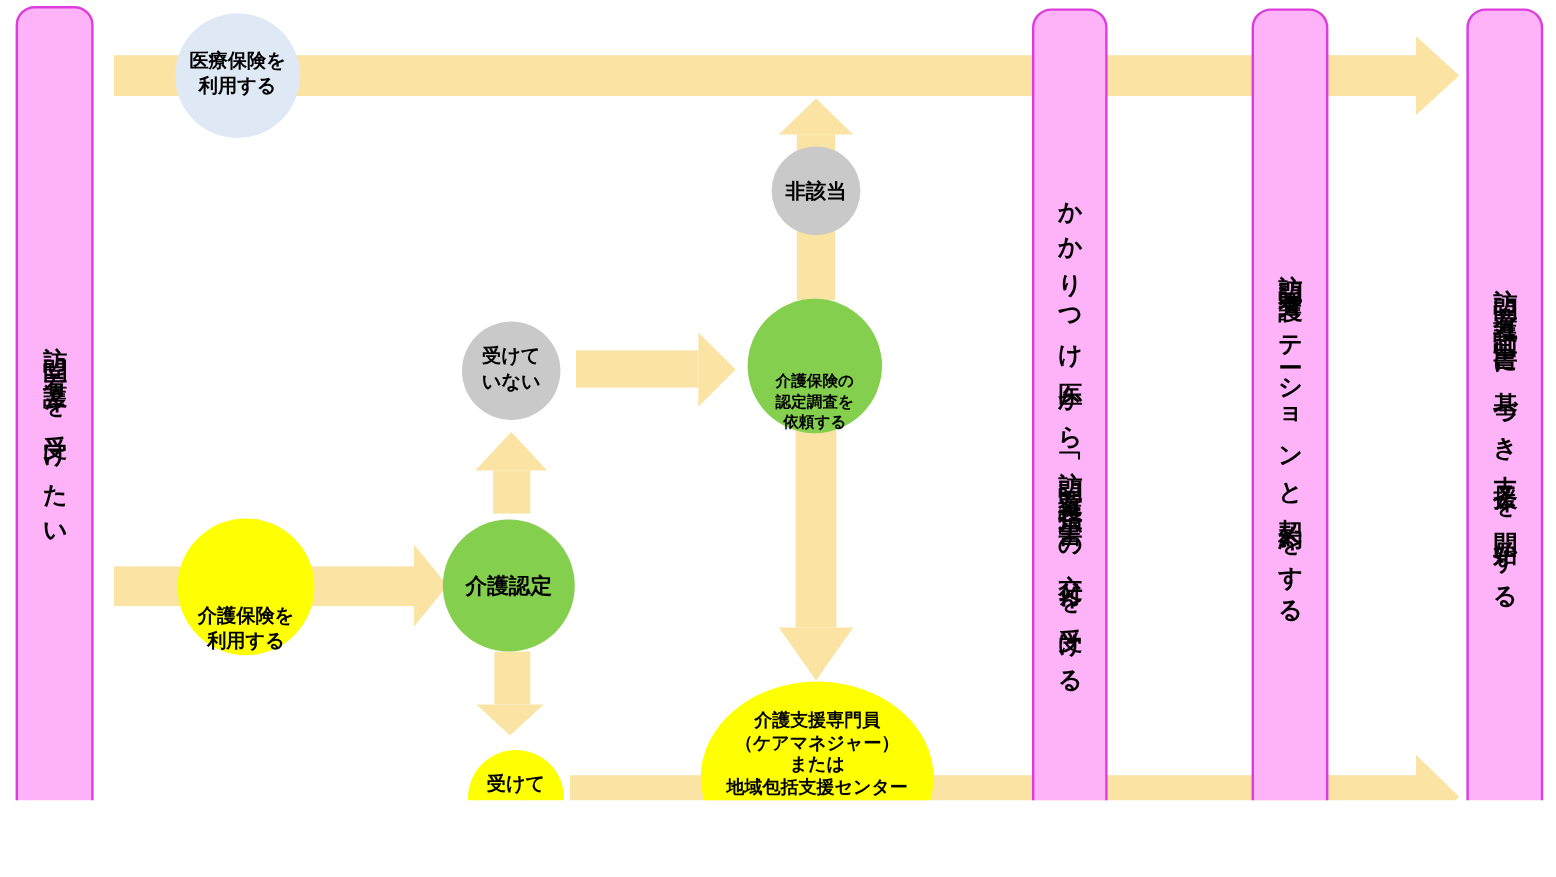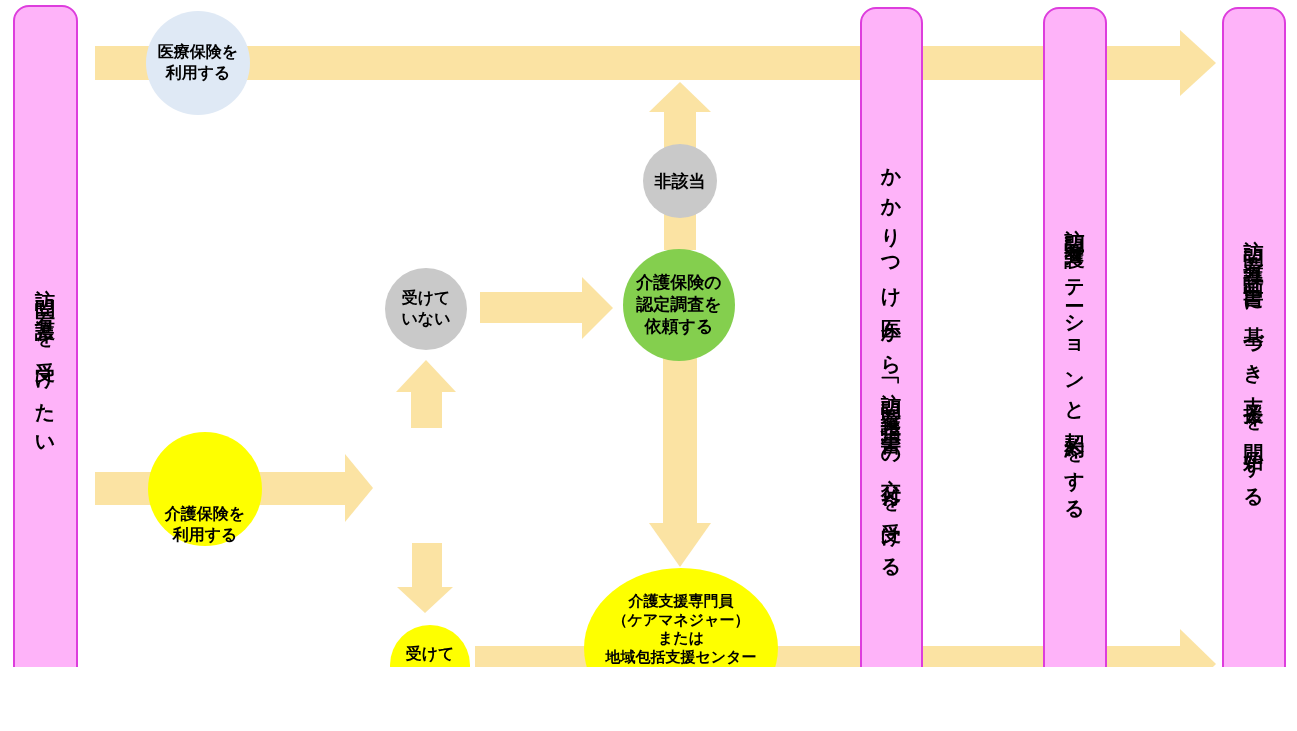--- a/index.html
+++ b/index.html
@@ -70,33 +70,36 @@
   <div class="node blue" style="left:146px; top:11px; width:104px; height:104px; font-size:16px; line-height:1.3;">
     <span class="lbl">医療保険を
 利用する</span>
   </div>
 
   <div class="node yellow" style="left:148px; top:432px; width:114px; height:114px; font-size:16px; line-height:1.3;align-items:flex-end;">
     <span class="lbl">介護保険を
 利用する</span>
   </div>
 
+  <div class="node green" style="left:369px; top:433px; width:110px; height:110px; font-size:18px;">
+    <span class="lbl">介護認定</span>
+  </div>
 
   <div class="node gray" style="left:385px; top:268px; width:82px; height:82px; font-size:16px; line-height:1.3;">
     <span class="lbl">受けて
 いない</span>
   </div>
 
-  <div class="node green" style="left:623px; top:249px; width:112px; height:112px; font-size:17px; line-height:1.3;">
+  <div class="node green" style="left:623px; top:249px; width:112px; height:112px; font-size:13px; line-height:1.3;align-items:flex-end;">
     <span class="lbl">介護保険の
 認定調査を
 依頼する</span>
   </div>
 
-  <div class="node gray" style="left:643px; top:144px; width:74px; height:74px; font-size:17px;">
+  <div class="node gray" style="left:643px; top:122px; width:74px; height:74px; font-size:17px;">
     <span class="lbl">非該当</span>
   </div>
 
 
   <div class="node yellow" style="left:390px; top:625px; width:80px; height:80px; font-size:16px; line-height:1.3;">
     <span class="lbl">受けて
 いる</span>
   </div>
 
   <div class="node yellow" style="left:584px; top:568px; width:194px; height:160px; font-size:15px; line-height:1.25;">

